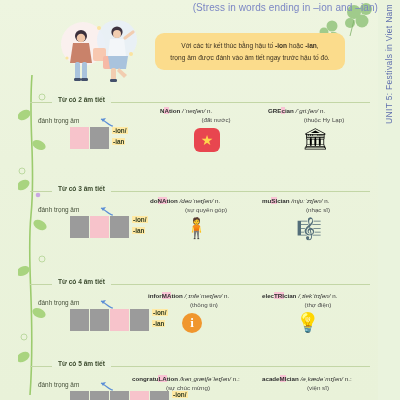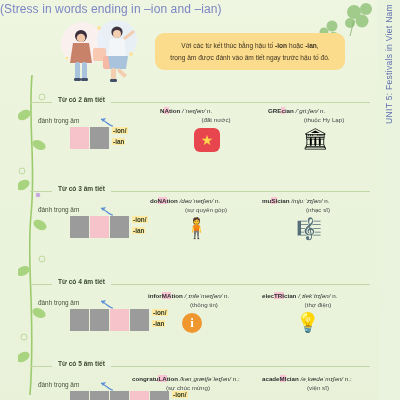--- a/index.html
+++ b/index.html
@@ -30,22 +30,22 @@
     font-size: 8.5px;
     letter-spacing: .3px;
     color: #5f6fae;
     white-space: nowrap;
     direction: rtl;
   }
 
   
   .subtitle {
     position: absolute; top: 2px; left: 0; right: 22px;
-    text-align: left;
-    font-size: 12px;
+    text-align: right;
+    font-size: 10px;
     color: #7b86c4;
     letter-spacing: .1px;
   }
 
   
   .callout {
     position: absolute; left: 155px; top: 33px;
     width: 190px; padding: 7px 9px;
     background: #fbdc8c;
     border-radius: 9px;

